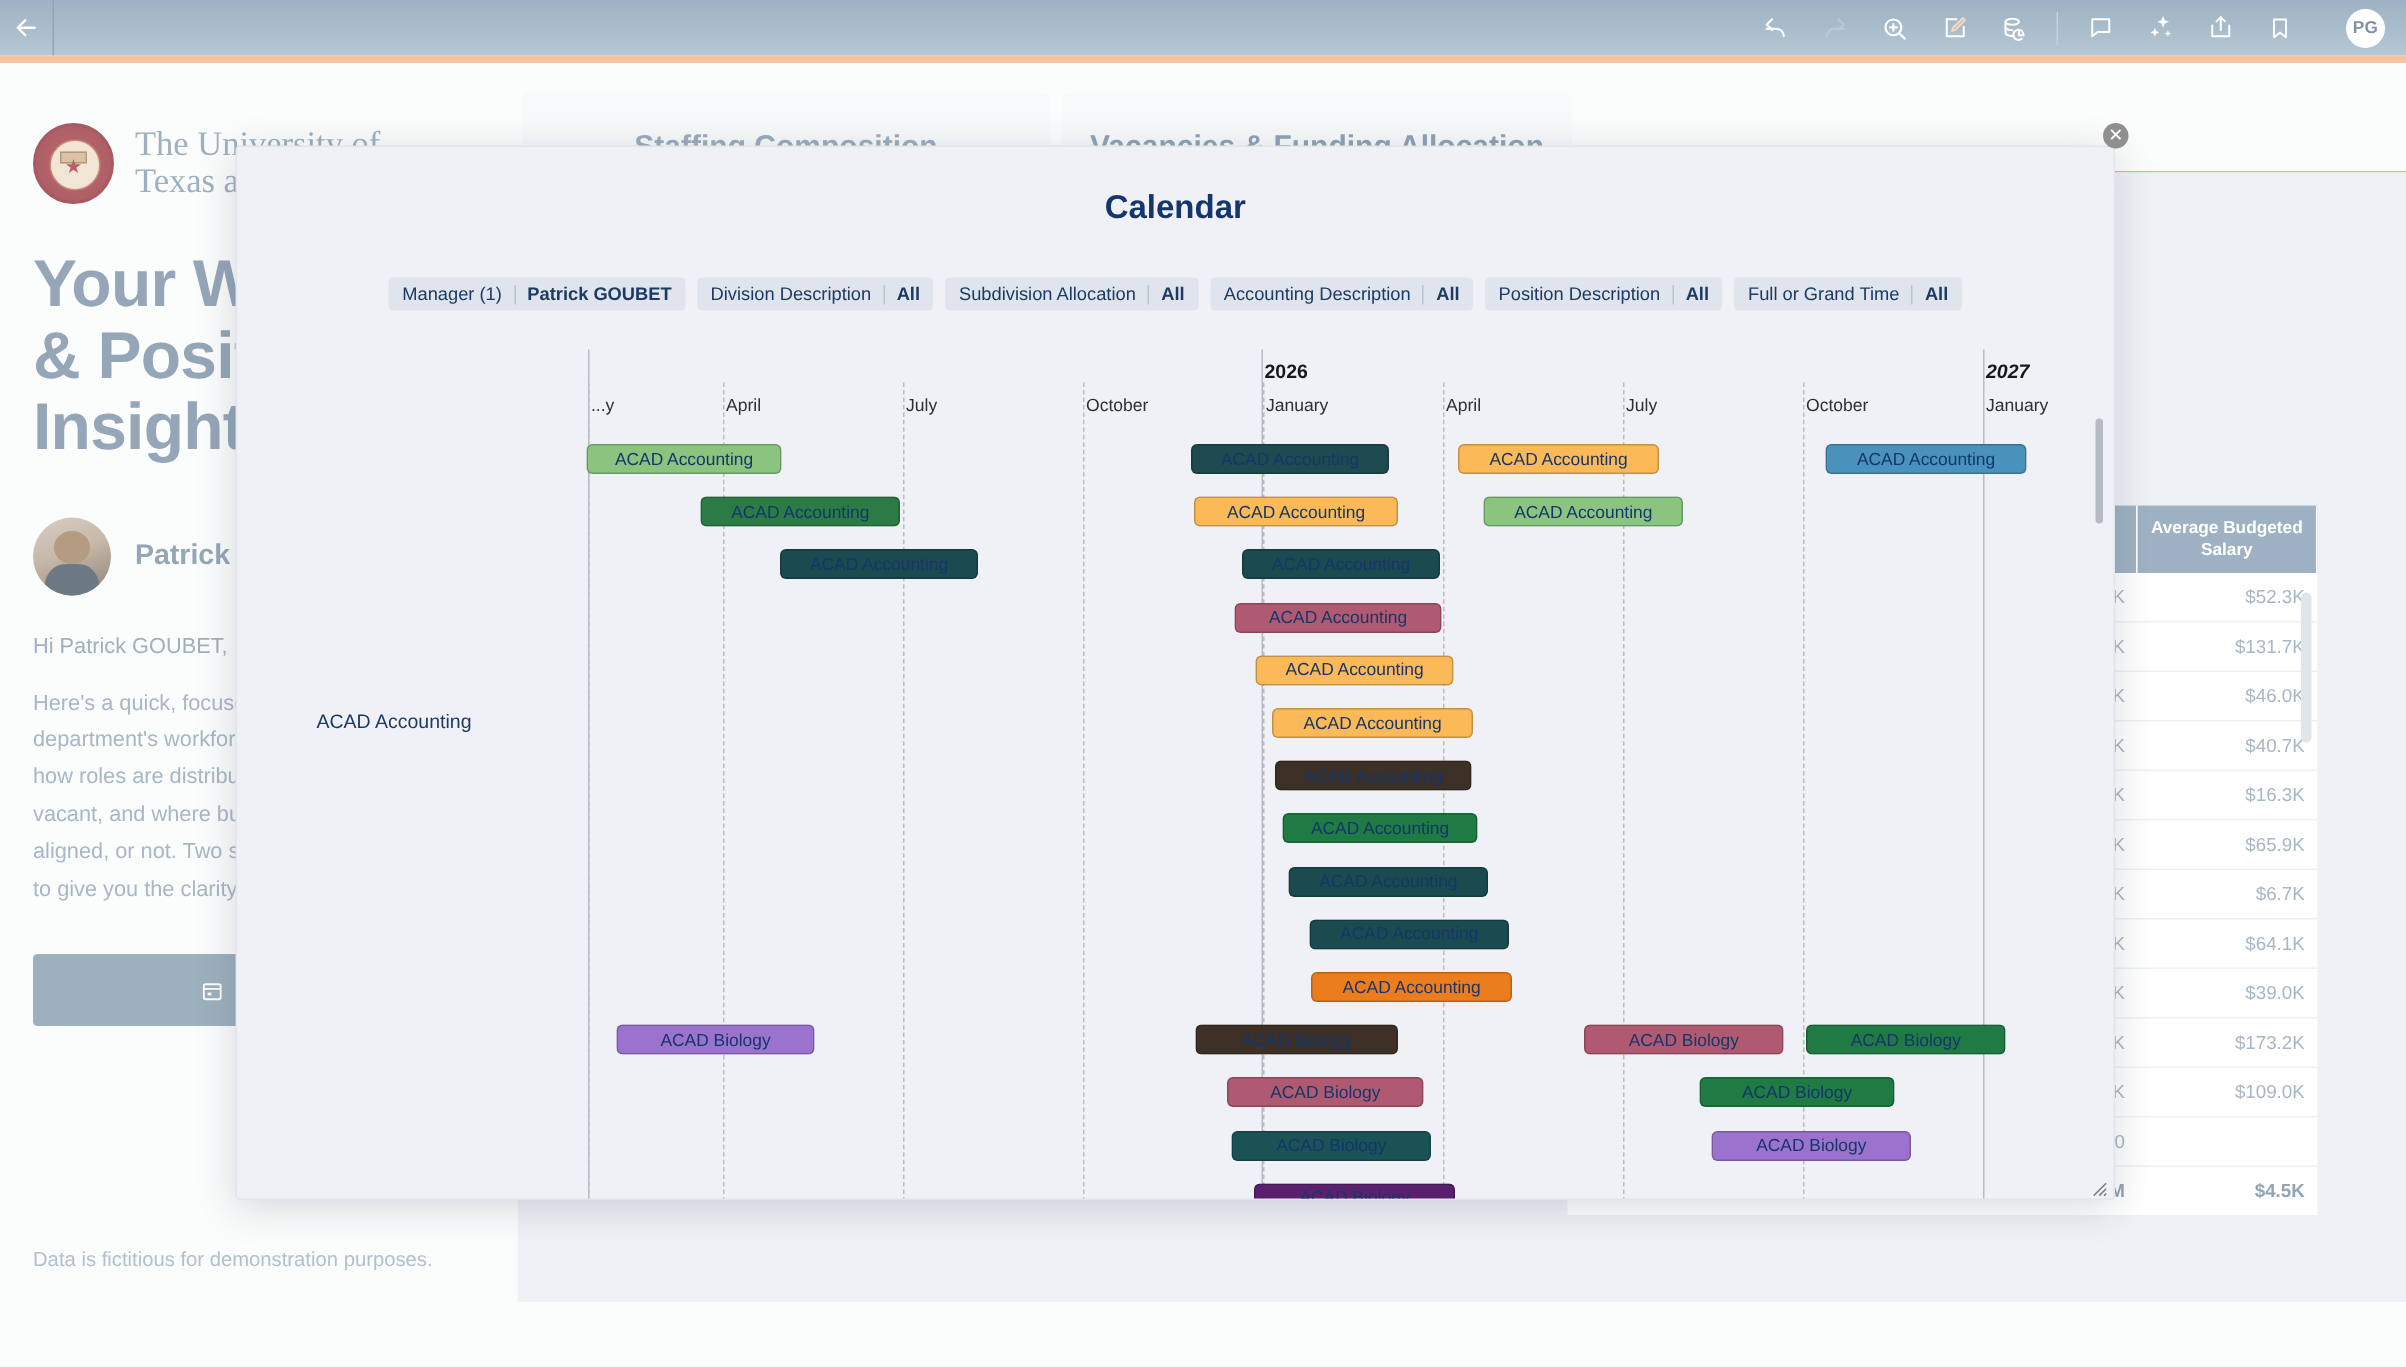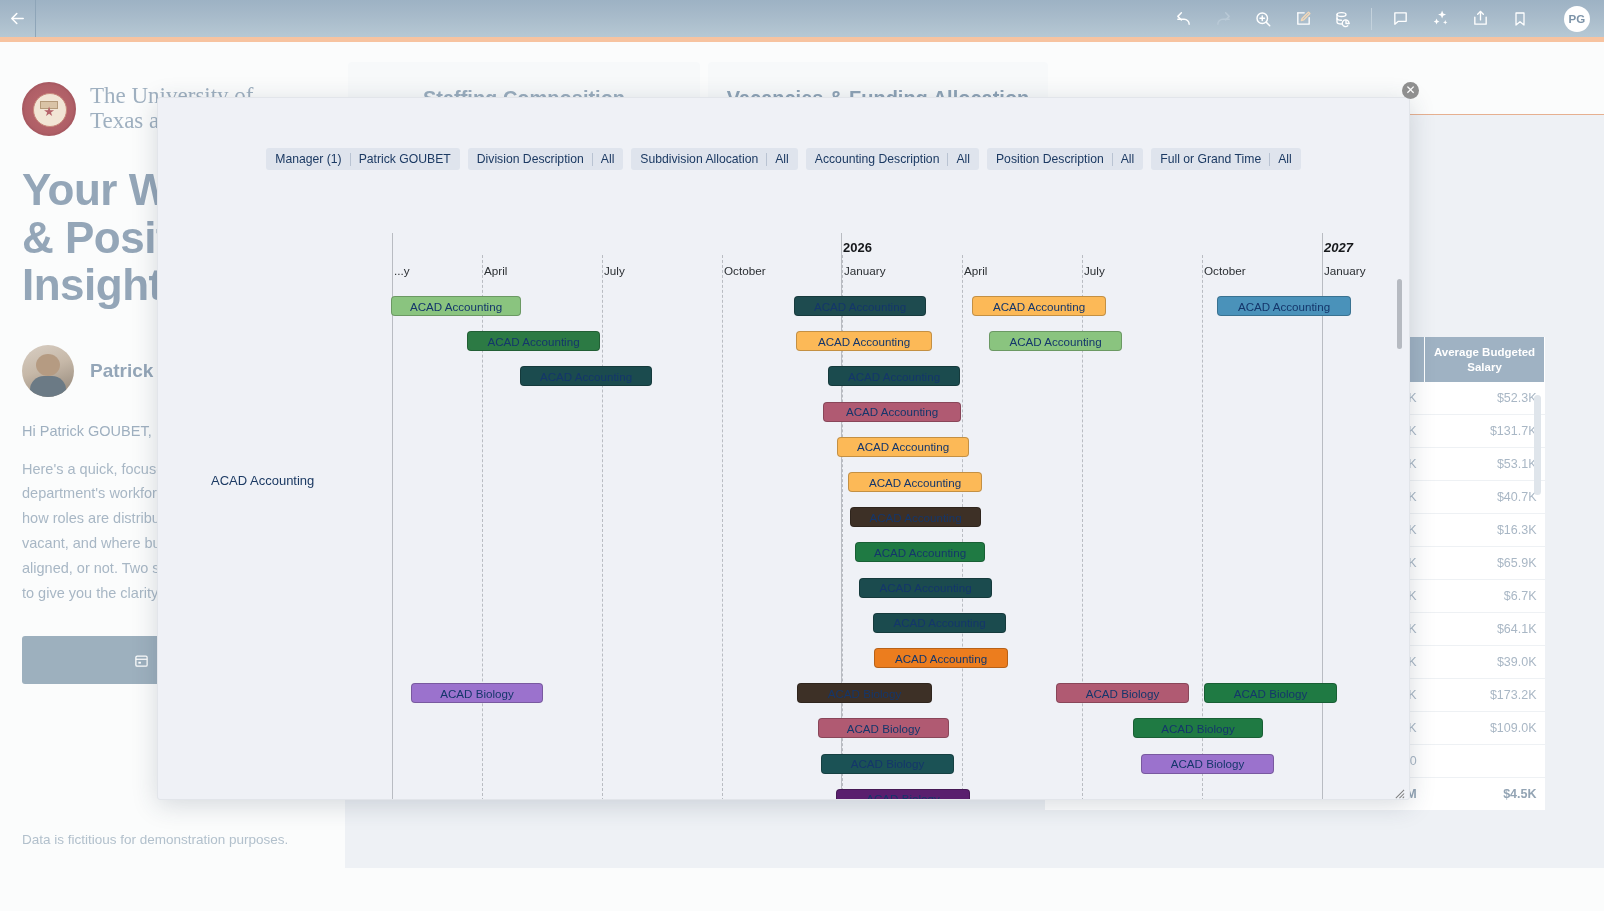--- a/index.html
+++ b/index.html
@@ -140,30 +140,30 @@
   }
   #modal-close {
     position: absolute; left: 1402px; top: 82px; width: 17px; height: 17px; border-radius: 50%;
     background: #8f8f8f; color: #ffffff; font-size: 12px; line-height: 17px; text-align: center;
     cursor: pointer; z-index: 40; font-family: "DejaVu Sans", sans-serif;
   }
   #modal-title {
     text-align: center; margin-top: 27px; color: #14366b; font-size: 22px; font-weight: bold;
   }
   #filter-bar {
-    display: flex; justify-content: center; gap: 8px; margin-top: 50px; align-items: flex-end;
+    display: flex; justify-content: center; gap: 8px; margin-top: 34px; align-items: flex-end;
   }
   .pill {
     background: #dfe4ed; border-radius: 3px; height: 22px; padding: 0 9px;
     display: flex; align-items: center; gap: 8px; font-size: 12.2px; color: #1c3a63;
     cursor: pointer; white-space: nowrap;
   }
   .pill .pl { font-weight: normal; }
   .pill .sep { width: 1px; height: 13px; background: #b9c3d2; }
-  .pill .pv { font-weight: normal; }
+  .pill .pv { font-weight: bold; }
 
   
   #gantt {
     position: absolute; left: 0; top: 125px; width: 1253px; height: 578px; overflow: hidden;
   }
   #gantt-row-label {
     position: absolute; left: 53px; top: 250px; font-size: 13px; color: #1c3a63;
   }
   .yearlbl {
     position: absolute; font-size: 13px; color: #16181b; font-weight: bold; top: 17px;
@@ -298,21 +298,21 @@
               <td>$52.3K</td>
             </tr>
             <tr>
               <td class="l"></td>
               <td>131.7K</td>
               <td>$131.7K</td>
             </tr>
             <tr>
               <td class="l"></td>
               <td>988.9K</td>
-              <td>$53.1K</td>
+              <td>$46.0K</td>
             </tr>
             <tr>
               <td class="l"></td>
               <td>180.4K</td>
               <td>$40.7K</td>
             </tr>
             <tr>
               <td class="l"></td>
               <td>244.6K</td>
               <td>$16.3K</td>
@@ -404,20 +404,21 @@
           <rect x="7" y="14" width="4" height="3" fill="#ffffff" stroke="none"></rect>
         </svg>
       <span>View c</span>
     </div>
   </div>
 
   <div id="footnote">Data is fictitious for demonstration purposes.</div>
 </div>
 
 <div id="modal">
+  <div id="modal-title">Calendar</div>
 
   <div id="filter-bar">
       <div class="pill">
         <span class="pl">Manager (1)</span>
         <span class="sep"></span>
         <span class="pv">Patrick GOUBET</span>
       </div>
       <div class="pill">
         <span class="pl">Division Description</span>
         <span class="sep"></span>

